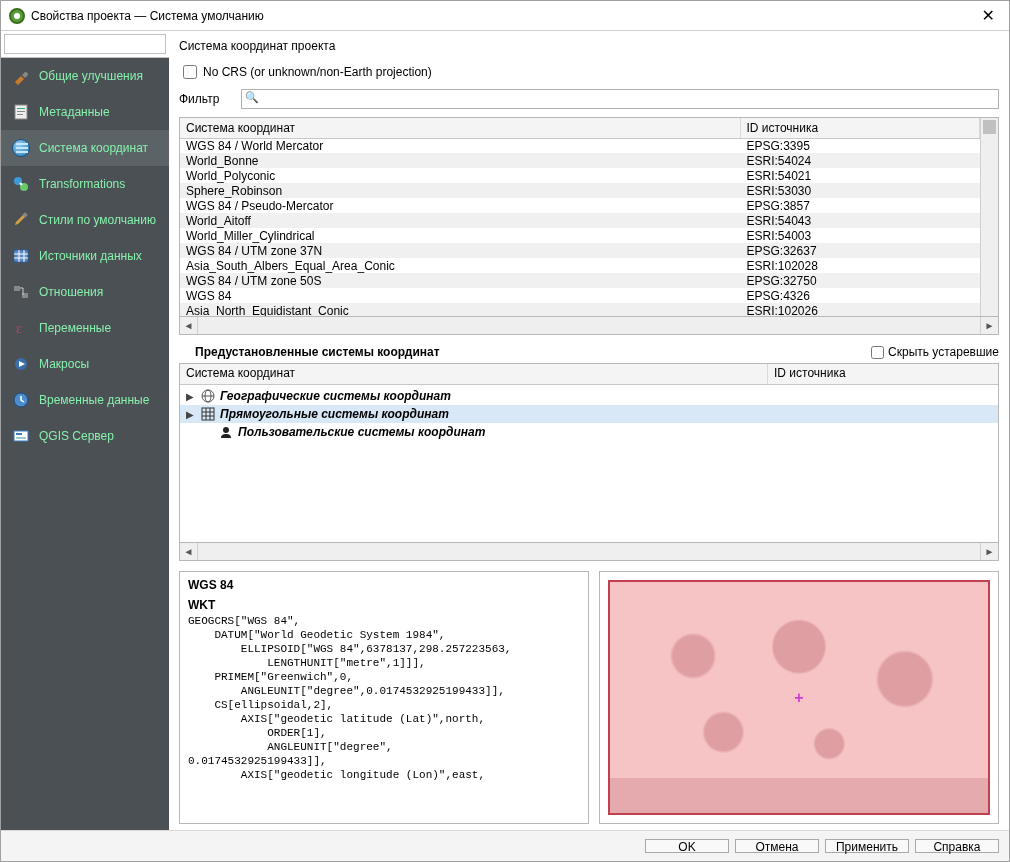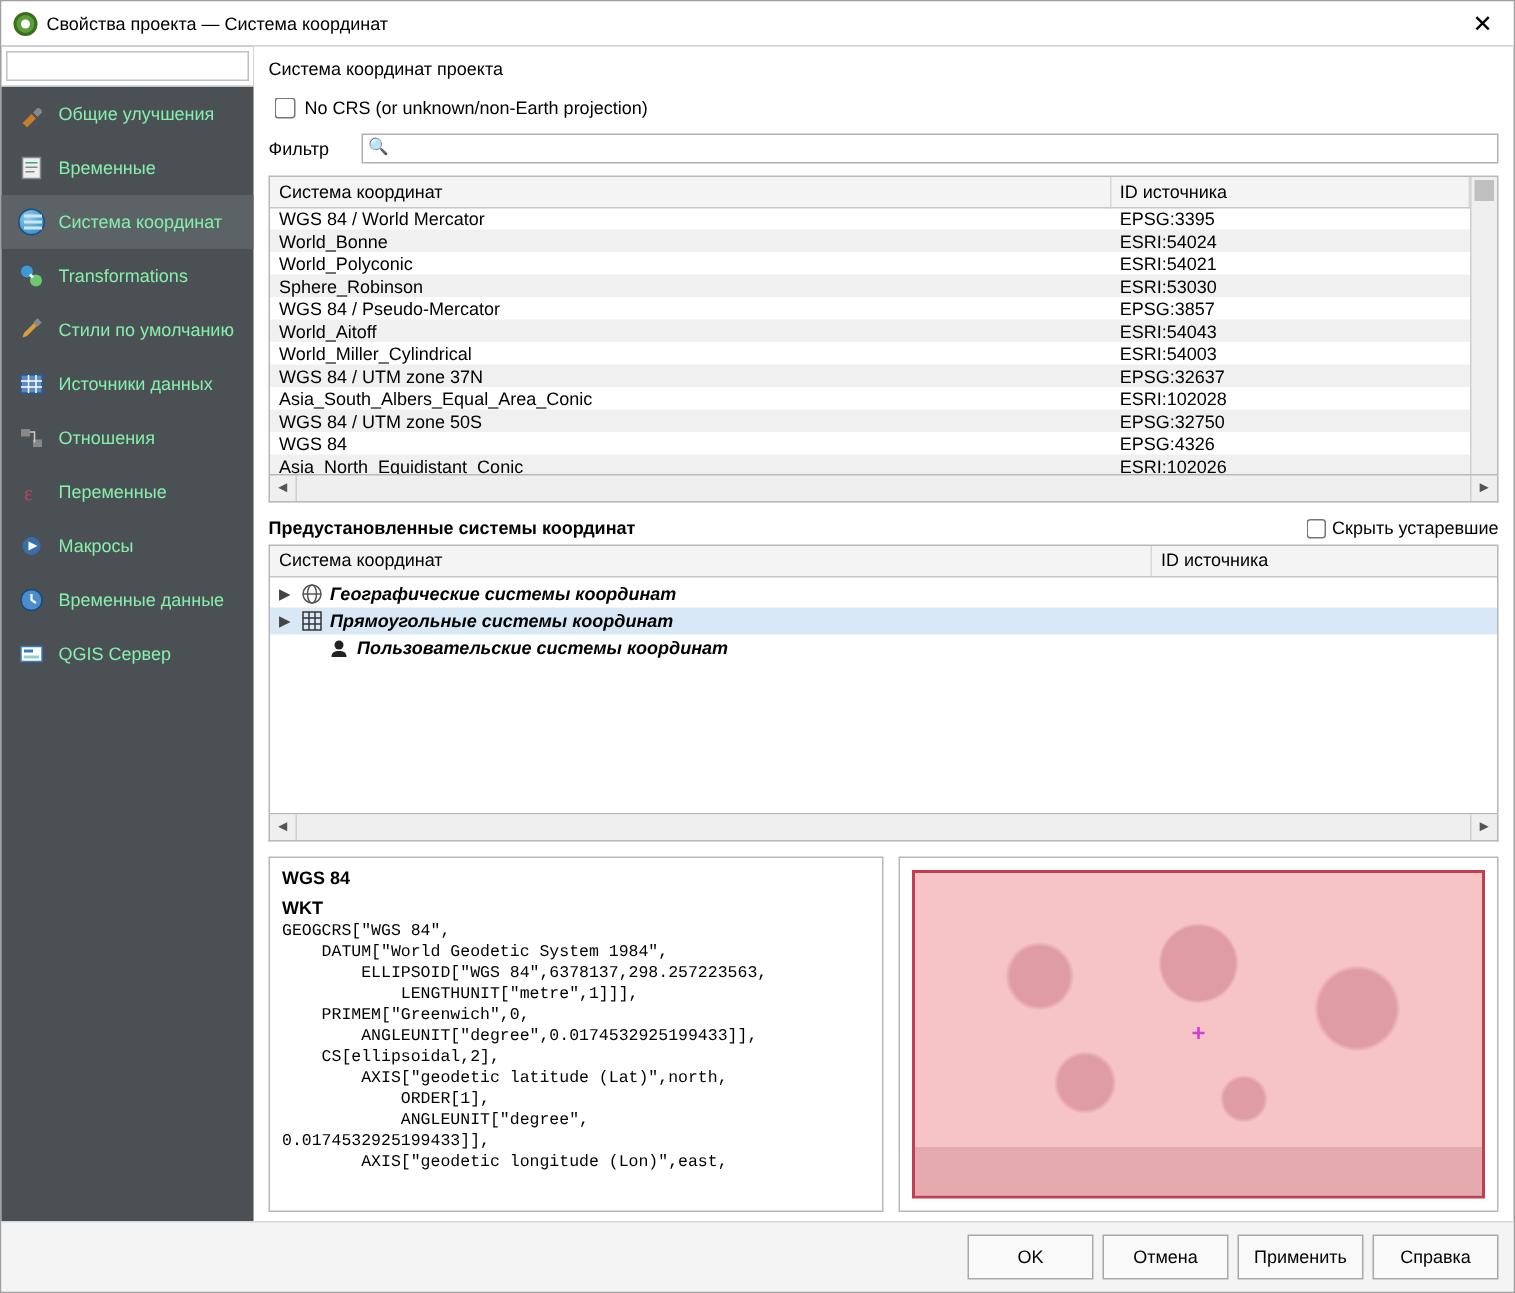--- a/index.html
+++ b/index.html
@@ -31,21 +31,21 @@
   .tbl { width: 100%; border-collapse: collapse; font-size: 12px; }
   .tbl th { text-align: left; background: #f4f4f4; border-bottom: 1px solid #c8c8c8; border-right: 1px solid #d8d8d8; padding: 2px 6px; font-weight: normal; height: 20px; }
   .tbl td { padding: 0 6px; height: 15px; border-right: 1px solid transparent; white-space: nowrap; }
   .tbl tr.zebra td { background: #f0f0f0; }
   .vscroll { width: 18px; background: #efefef; border-left: 1px solid #d0d0d0; position: relative; }
   .vscroll .thumb { position: absolute; top: 2px; left: 2px; right: 2px; height: 14px; background: #c0c0c0; }
   .hscroll-row { display: flex; border: 1px solid #b8b8b8; border-top: none; height: 18px; background: #efefef; }
   .hscroll-row .arrow { width: 18px; display: flex; align-items: center; justify-content: center; border-left: 1px solid #d0d0d0; font-size: 10px; color: #555; cursor: pointer; }
   .hscroll-row .arrow:first-child { border-left: none; border-right: 1px solid #d0d0d0; }
   .hscroll-row .track { flex: 1; }
-  .between-row { display: flex; align-items: flex-start; margin: 10px 0 4px 0; }
+  .between-row { display: flex; align-items: flex-start; margin: 10px 0 4px 16px; }
   .between-row .title { font-weight: bold; flex: 1; }
   .between-row label { display: flex; align-items: center; gap: 4px; font-size: 12px; }
   .tree-wrap { border: 1px solid #b8b8b8; height: 180px; }
   .tree-hdr { display: flex; border-bottom: 1px solid #c8c8c8; background: #f4f4f4; }
   .tree-hdr div { padding: 2px 6px; height: 20px; }
   .tree-hdr .c1 { flex: 1; border-right: 1px solid #d8d8d8; }
   .tree-body { padding: 2px 0; font-size: 12px; }
   .tree-row { display: flex; align-items: center; gap: 4px; padding: 0 6px; height: 18px; cursor: pointer; }
   .tree-row.selected { background: #d9e8f7; }
   .tree-row .expander { width: 10px; font-size: 10px; color: #444; }
@@ -62,32 +62,32 @@
   .map-inner::before { content: ""; position: absolute; inset: 0; background:
     radial-gradient(circle at 22% 32%, #d48e94 6%, transparent 7%),
     radial-gradient(circle at 50% 28%, #d48e94 10%, transparent 11%),
     radial-gradient(circle at 78% 42%, #d48e94 8%, transparent 9%),
     radial-gradient(circle at 30% 65%, #d48e94 6%, transparent 7%),
     radial-gradient(circle at 58% 70%, #d48e94 5%, transparent 6%),
     linear-gradient(to bottom, transparent 85%, #dca0a5 85%);
     opacity: 0.7; }
   .map-inner::after { content: "+"; position: absolute; left: 50%; top: 50%; transform: translate(-50%,-50%); color: #d040d0; font-weight: bold; font-size: 16px; }
   .buttons { display: flex; justify-content: flex-end; gap: 6px; padding: 8px 10px; border-top: 1px solid #d8d8d8; background: #f4f4f4; }
-  .buttons button { min-width: 84px; height: 30px; background: #f9f9f9; border: 1px solid #a8a8a8; font-size: 12px; cursor: pointer; }
+  .buttons button { min-width: 84px; height: 14px; background: #f9f9f9; border: 1px solid #a8a8a8; font-size: 12px; cursor: pointer; }
   
   .ico-globe { width: 18px; height: 18px; border-radius: 50%; background: radial-gradient(circle at 35% 30%, #8fcaf0, #2a7db8); border: 1px solid #175080; position: relative; }
   .ico-globe::after { content:""; position:absolute; left:3px; top:7px; width:12px; height:2px; background:#c7e7f7; box-shadow: 0 -4px 0 #c7e7f7, 0 4px 0 #c7e7f7; }
 </style>
 </head>
 <body>
 
 <div class="window">
   <div class="titlebar">
     <span class="app-icon"></span>
-    <span class="title">Свойства проекта — Система координат</span>
+    <span class="title">Свойства проекта — Система умолчанию</span>
     <span class="close">✕</span>
   </div>
   <div class="body">
     <div class="sidebar">
       <div class="search-wrap">
         <input type="text" placeholder="" style="">
       </div>
       <div class="side-item">
         <span class="icon">
           <svg width="18" height="18" viewBox="0 0 18 18">
@@ -99,21 +99,21 @@
       </div>
       <div class="side-item">
         <span class="icon">
           <svg width="18" height="18" viewBox="0 0 18 18">
               <rect x="3" y="2" width="12" height="14" fill="#eee" stroke="#888"></rect>
               <rect x="5" y="5" width="8" height="1" fill="#3a7"></rect>
               <rect x="5" y="8" width="8" height="1" fill="#888"></rect>
               <rect x="5" y="11" width="6" height="1" fill="#888"></rect>
             </svg>
         </span>
-        <span class="label">Временные</span>
+        <span class="label">Метаданные</span>
       </div>
       <div class="side-item selected">
         <span class="icon">
             <span class="ico-globe"></span>
           </span>
         <span class="label">Система координат</span>
       </div>
       <div class="side-item">
         <span class="icon">
           <svg width="18" height="18" viewBox="0 0 18 18">

